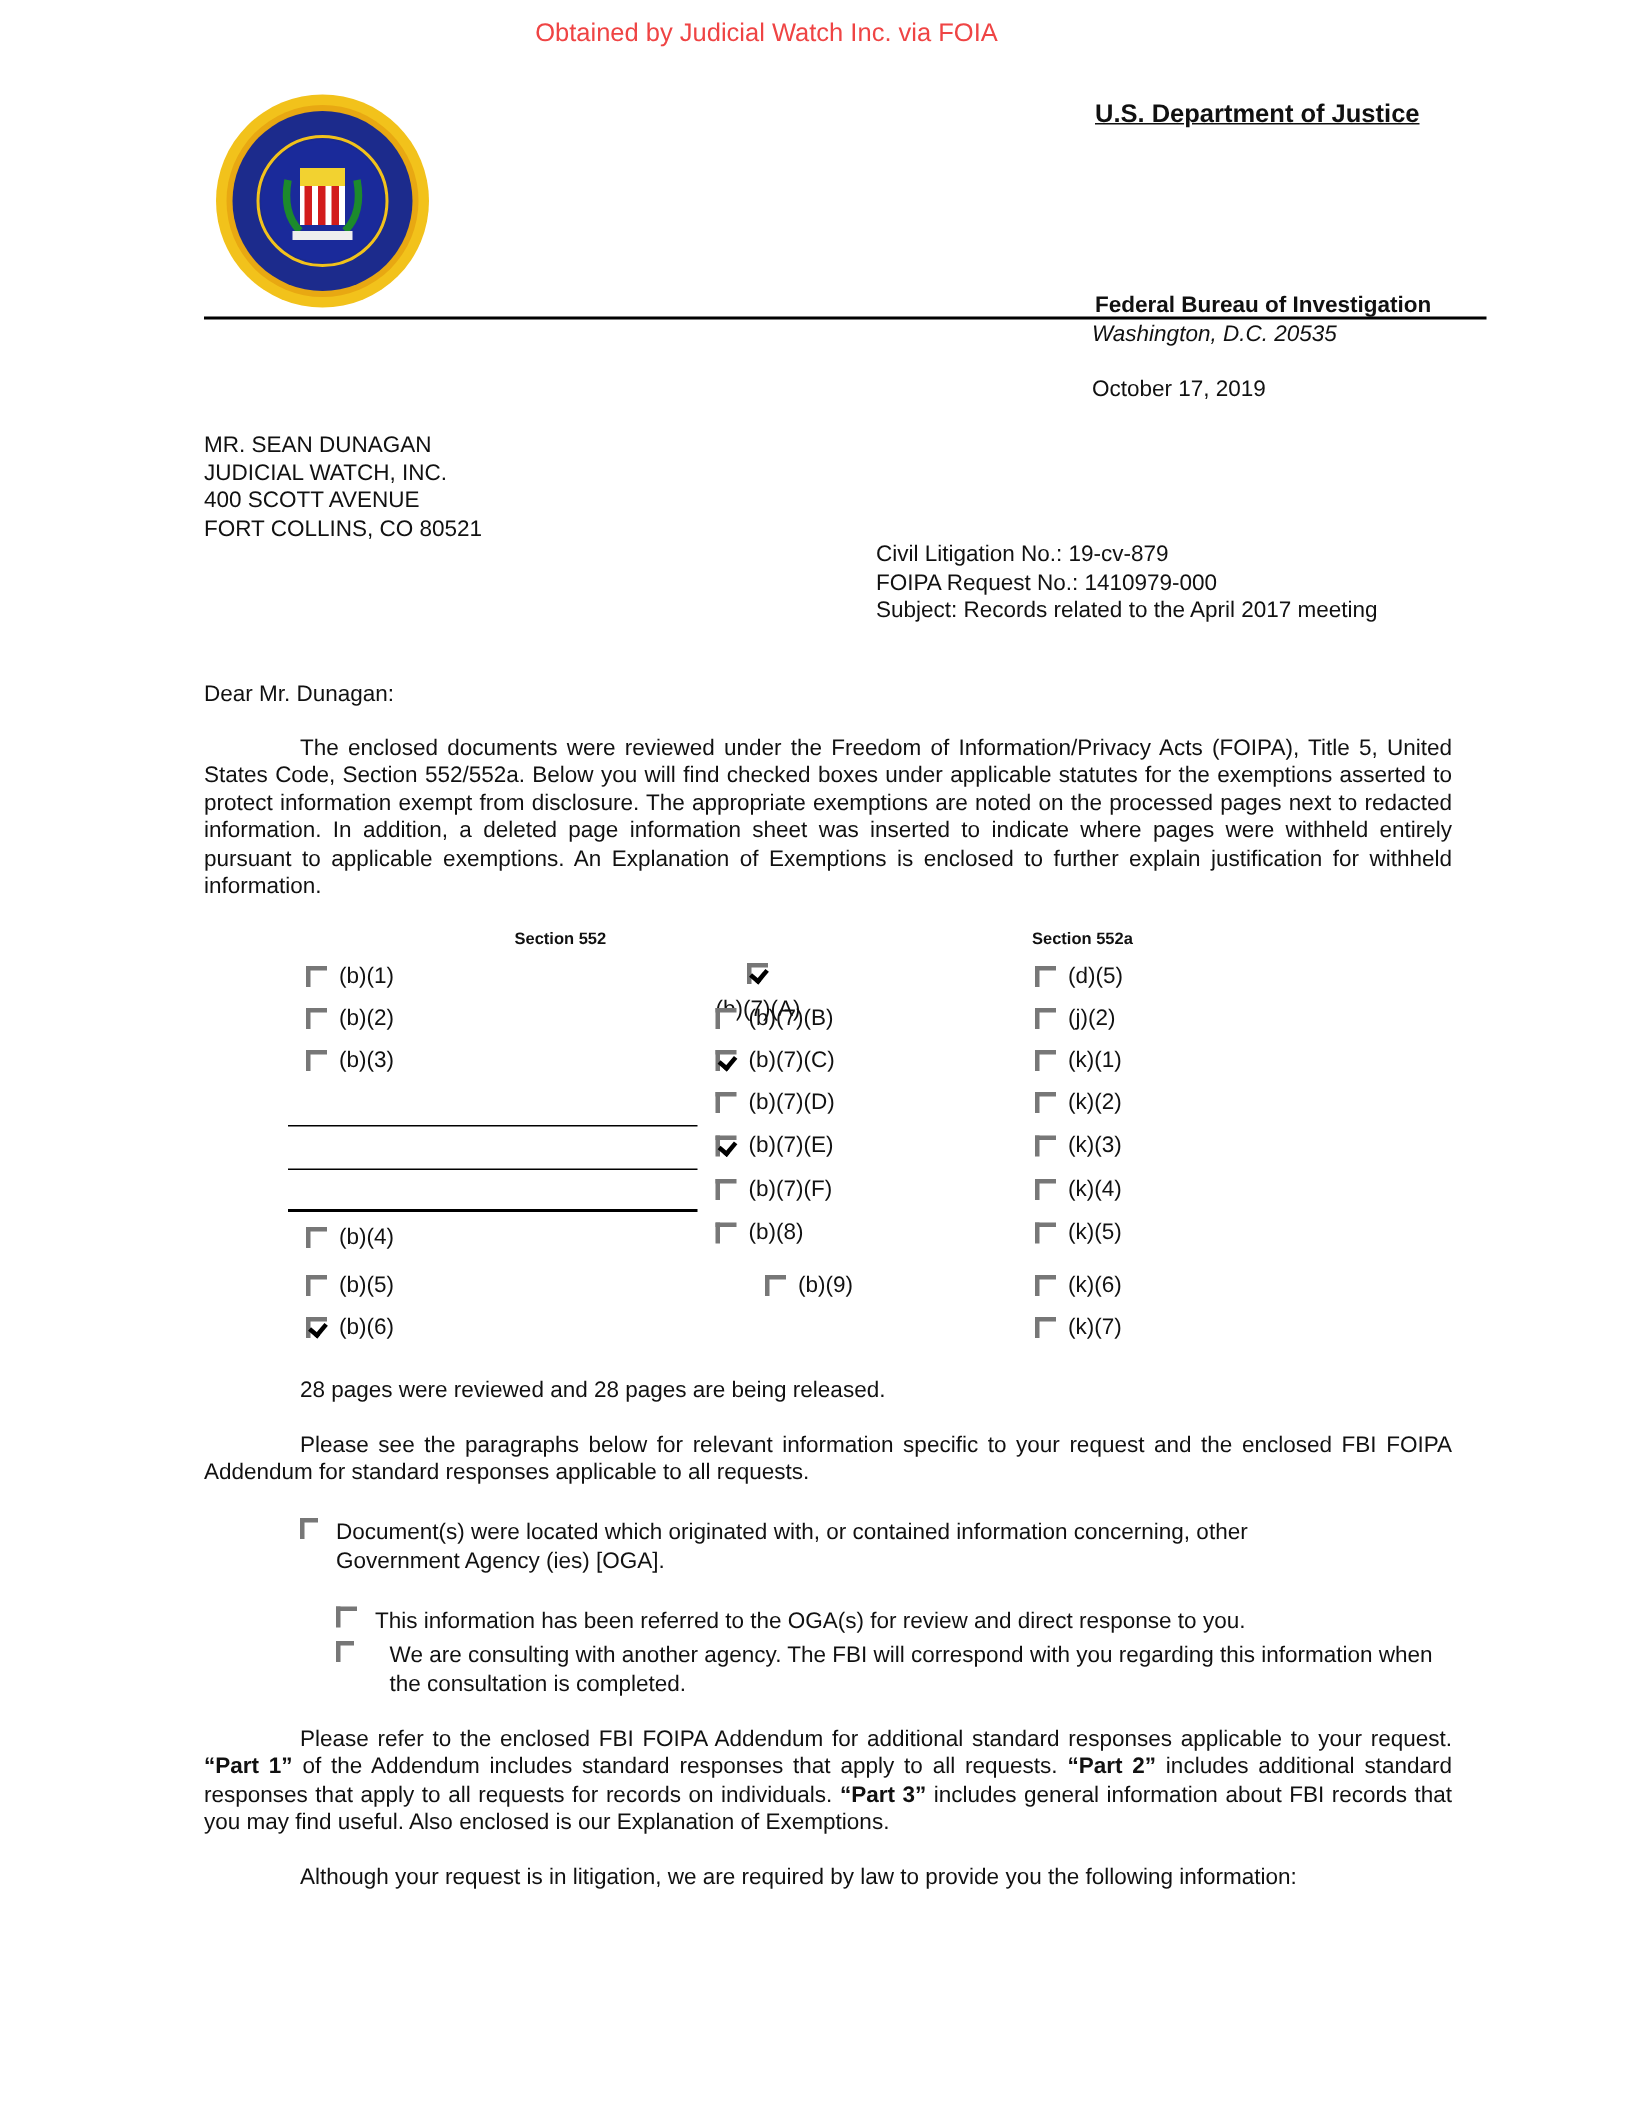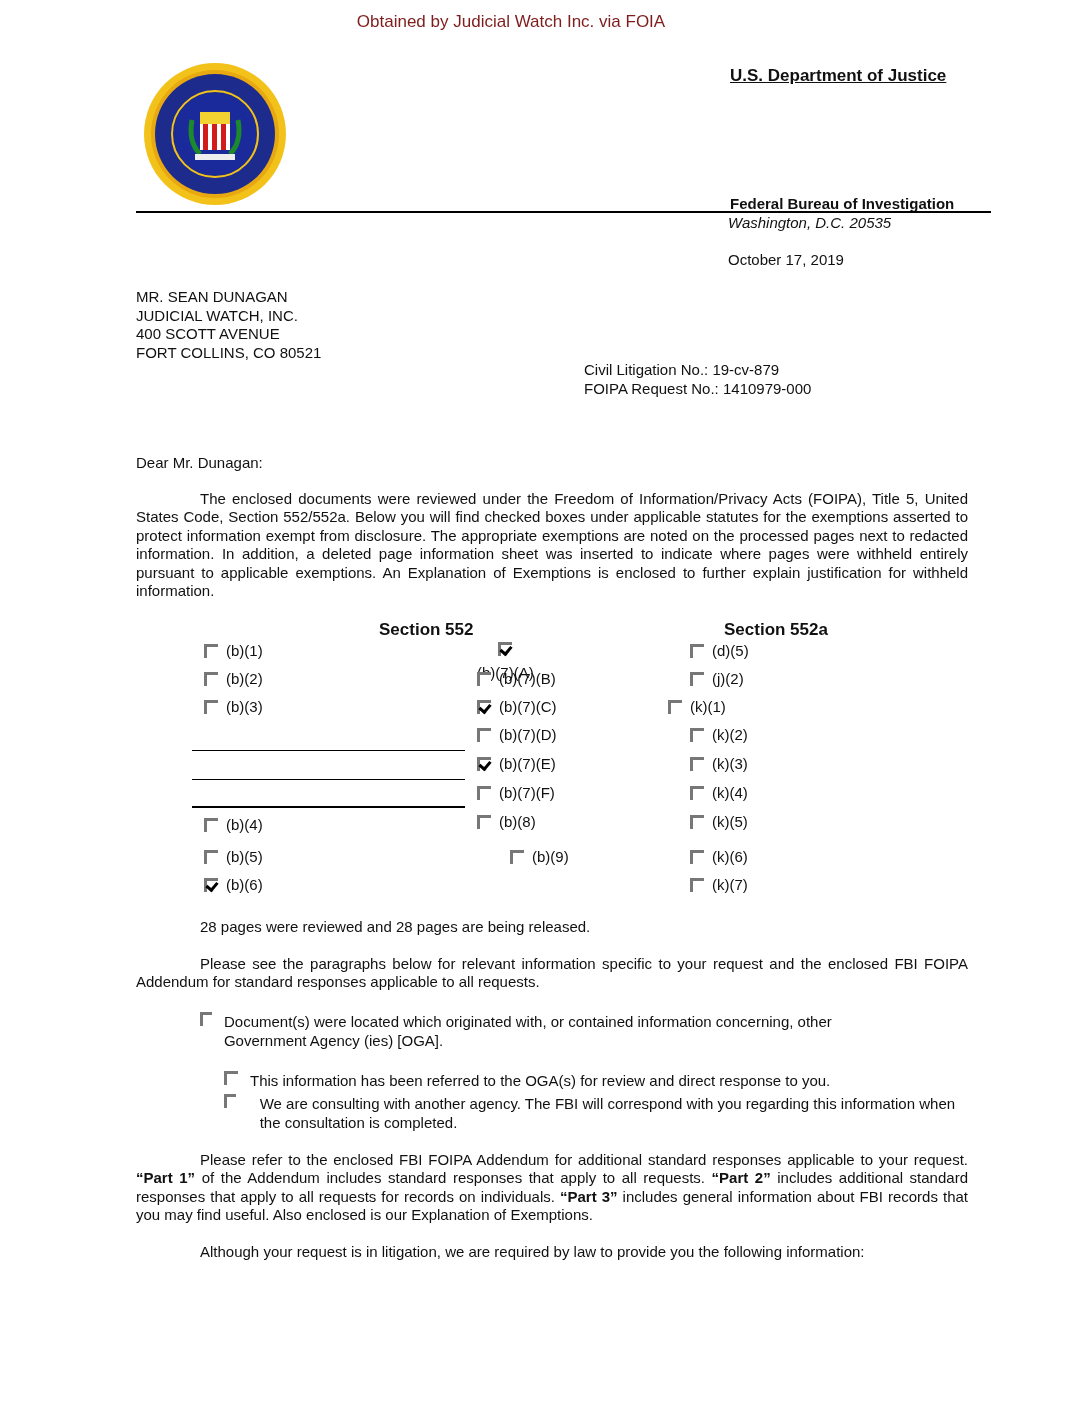--- a/index.html
+++ b/index.html
@@ -1,30 +1,30 @@
 <!DOCTYPE html>
 <html><head>
 <meta charset="utf-8">
 <style>
   html,body{margin:0;padding:0;background:#fff;}
   body{width:1088px;height:1408px;position:relative;font-family:"Liberation Sans",sans-serif;color:#111;font-size:15px;overflow:hidden;}
   .abs{position:absolute;}
-  .watermark{top:12px;left:0;width:1022px;text-align:center;color:#7f1d1d;font-size:17px;}
+  .watermark{top:12px;left:0;width:1022px;text-align:center;color:#ef4444;font-size:17px;}
   .seal{left:140px;top:62px;width:150px;height:145px;}
   .dept{left:730px;top:66px;font-weight:bold;font-size:17px;text-decoration:underline;}
   .hr{left:136px;top:211px;width:855px;height:2px;background:#000;}
   .fbi{left:730px;top:195px;font-weight:bold;font-size:15px;}
   .city{left:728px;top:214px;font-style:italic;font-size:15px;}
   .date{left:728px;top:251px;font-size:15px;}
   .addr{left:136px;top:288px;line-height:18.5px;font-size:15px;}
   .refs{left:584px;top:361px;line-height:18.5px;font-size:15px;}
   .salut{left:136px;top:454px;}
   .para{left:136px;width:832px;text-align:justify;line-height:18.4px;font-size:15px;}
   .indent{text-indent:64px;}
-  .sechead{font-weight:bold;font-size:17px;margin-left:36px;}
+  .sechead{font-weight:bold;font-size:11px;}
   .cb{position:absolute;display:flex;align-items:center;gap:8px;font-size:15px;}
   .box{width:14px;height:14px;border-top:3px solid #777;border-left:3px solid #777;box-sizing:border-box;position:relative;background:#fff;}
   .box.checked::after{content:"";position:absolute;left:1px;top:-1px;width:5px;height:8px;border-right:3px solid #000;border-bottom:3px solid #000;transform:rotate(40deg);}
   .rule{position:absolute;left:192px;width:273px;height:1px;background:#000;}
   .rule.thick{height:2px;}
 </style>
 </head>
 <body>
 
 <div class="abs watermark">Obtained by Judicial Watch Inc. via FOIA</div>
@@ -56,20 +56,21 @@
 <div class="abs addr">
   <div>MR. SEAN DUNAGAN</div>
   <div>JUDICIAL WATCH, INC.</div>
   <div>400 SCOTT AVENUE</div>
   <div>FORT COLLINS, CO 80521</div>
 </div>
 
 <div class="abs refs">
   <div>Civil Litigation No.: 19-cv-879</div>
   <div>FOIPA Request No.: 1410979-000</div>
+  <div>Subject: Records related to the April 2017 meeting</div>
 </div>
 
 <div class="abs salut">Dear Mr. Dunagan:</div>
 
 <div class="abs para indent" style="top:490px;">The enclosed documents were reviewed under the Freedom of Information/Privacy Acts (FOIPA), Title 5, United States Code, Section 552/552a.  Below you will find checked boxes under applicable statutes for the exemptions asserted to protect information exempt from disclosure.  The appropriate exemptions are noted on the processed pages next to redacted information.  In addition, a deleted page information sheet was inserted to indicate where pages were withheld entirely pursuant to applicable exemptions.  An Explanation of Exemptions is enclosed to further explain justification for withheld information.</div>
 
 <div class="abs sechead" style="left:343px;top:620px;">Section 552</div>
 <div class="abs sechead" style="left:688px;top:620px;">Section 552a</div>
 
 <div class="rule" style="top:750px;"></div>
@@ -134,21 +135,21 @@
       <span>(b)(9)</span>
     </div>
     <div class="cb" style="left: 690px; top: 642px;">
       <span class="box"></span>
       <span>(d)(5)</span>
     </div>
     <div class="cb" style="left: 690px; top: 670px;">
       <span class="box"></span>
       <span>(j)(2)</span>
     </div>
-    <div class="cb" style="left: 668px; top: 698px;">
+    <div class="cb" style="left: 690px; top: 698px;">
       <span class="box"></span>
       <span>(k)(1)</span>
     </div>
     <div class="cb" style="left: 690px; top: 726px;">
       <span class="box"></span>
       <span>(k)(2)</span>
     </div>
     <div class="cb" style="left: 690px; top: 755px;">
       <span class="box"></span>
       <span>(k)(3)</span>

